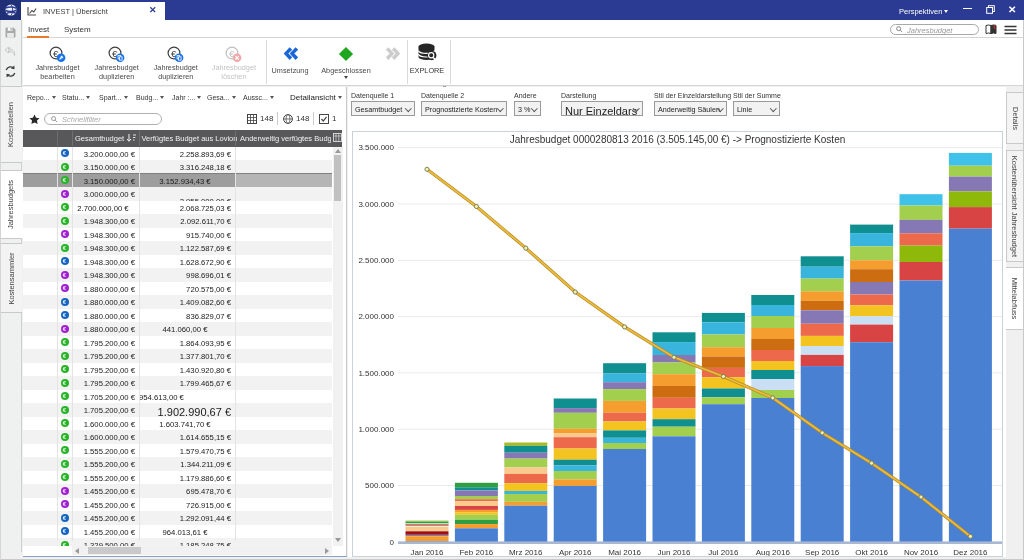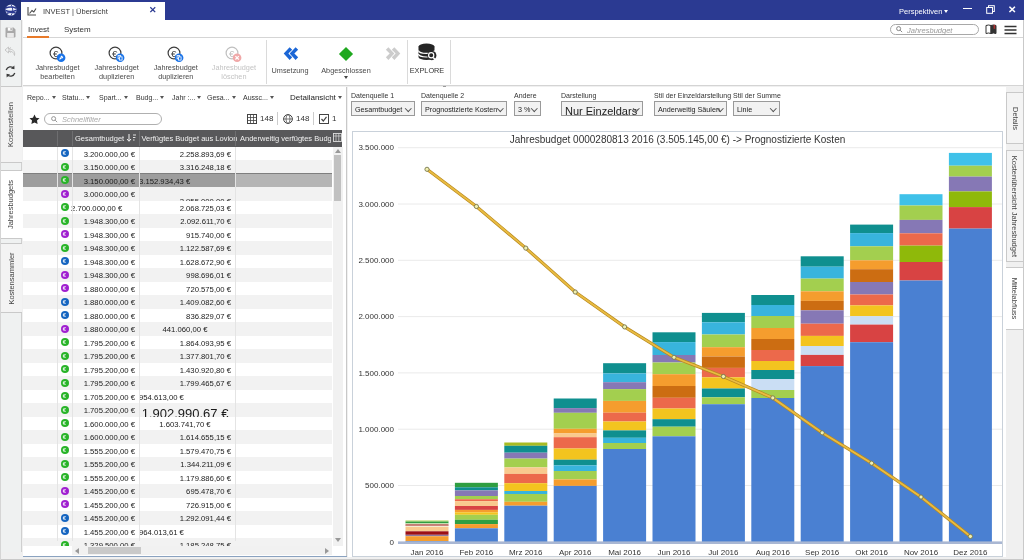--- a/index.html
+++ b/index.html
@@ -218,38 +218,38 @@
 <div class="a" style="left:139px;top:16.6px;width:92px;text-align:right;font-size:7.7px;color:#1a1a1a">3.316.248,18 €</div>
 <div class="a" style="left:23px;top:26.5px;width:309px;height:14.5px;background:#9d9d9d;border-top:1px solid #7f7f7f;border-bottom:1px solid #7f7f7f"></div>
 <div class="a" style="left:235px;top:27.0px;width:97px;height:13.5px;background:#b5b5b5"></div>
 <div class="a" style="left:60.5px;top:29.8px">
       <svg width="8" height="8" viewBox="0 0 8 8">
         <circle cx="4" cy="4" r="4" fill="#28b428"></circle>
         <text x="3.6" y="6.2" font-size="6.2" fill="#fff" text-anchor="middle" font-family="Liberation Sans">€</text>
       </svg>
     </div>
 <div class="a" style="left:71px;top:30.1px;width:64px;text-align:right;font-size:7.7px;color:#1a1a1a">3.150.000,00 €</div>
-<div class="a" style="left:139px;top:30.1px;width:92px;text-align:left;font-size:7.7px;color:#1a1a1a">3.152.934,43 €</div>
+<div class="a" style="left:139px;top:30.1px;width:92px;text-align:center;font-size:7.7px;color:#1a1a1a">3.152.934,43 €</div>
 <div class="a" style="left:23px;top:40.5px;width:309px;height:13.5px;background:#f2f2f2"></div>
 <div class="a" style="left:60.5px;top:43.3px">
       <svg width="8" height="8" viewBox="0 0 8 8">
         <circle cx="4" cy="4" r="4" fill="#a020d0"></circle>
         <text x="3.6" y="6.2" font-size="6.2" fill="#fff" text-anchor="middle" font-family="Liberation Sans">€</text>
       </svg>
     </div>
 <div class="a" style="left:71px;top:43.6px;width:64px;text-align:right;font-size:7.7px;color:#1a1a1a">3.000.000,00 €</div>
 <div class="a" style="left:139px;top:50px;width:92px;text-align:right;font-size:7.7px;color:#1a1a1a">2.955.000,00 €</div>
 <div class="a" style="left:23px;top:54.0px;width:309px;height:13.5px;background:#fff"></div>
 <div class="a" style="left:60.5px;top:56.8px">
       <svg width="8" height="8" viewBox="0 0 8 8">
         <circle cx="4" cy="4" r="4" fill="#28b428"></circle>
         <text x="3.6" y="6.2" font-size="6.2" fill="#fff" text-anchor="middle" font-family="Liberation Sans">€</text>
       </svg>
     </div>
-<div class="a" style="left:71px;top:57.1px;width:64px;text-align:left;font-size:7.7px;color:#1a1a1a">2.700.000,00 €</div>
+<div class="a" style="left:71px;top:57.1px;width:64px;text-align:center;font-size:7.7px;color:#1a1a1a">2.700.000,00 €</div>
 <div class="a" style="left:139px;top:57.1px;width:92px;text-align:right;font-size:7.7px;color:#1a1a1a">2.068.725,03 €</div>
 <div class="a" style="left:23px;top:67.5px;width:309px;height:13.5px;background:#f2f2f2"></div>
 <div class="a" style="left:60.5px;top:70.3px">
       <svg width="8" height="8" viewBox="0 0 8 8">
         <circle cx="4" cy="4" r="4" fill="#28b428"></circle>
         <text x="3.6" y="6.2" font-size="6.2" fill="#fff" text-anchor="middle" font-family="Liberation Sans">€</text>
       </svg>
     </div>
 <div class="a" style="left:71px;top:70.6px;width:64px;text-align:right;font-size:7.7px;color:#1a1a1a">1.948.300,00 €</div>
 <div class="a" style="left:139px;top:70.6px;width:92px;text-align:right;font-size:7.7px;color:#1a1a1a">2.092.611,70 €</div>
@@ -371,21 +371,21 @@
 <div class="a" style="left:71px;top:246.1px;width:64px;text-align:right;font-size:7.7px;color:#1a1a1a">1.705.200,00 €</div>
 <div class="a" style="left:139px;top:246.1px;width:92px;font-size:7.7px;color:#1a1a1a">954.613,00 €</div>
 <div class="a" style="left:23px;top:256.5px;width:309px;height:13.5px;background:#f2f2f2"></div>
 <div class="a" style="left:60.5px;top:259.3px">
       <svg width="8" height="8" viewBox="0 0 8 8">
         <circle cx="4" cy="4" r="4" fill="#28b428"></circle>
         <text x="3.6" y="6.2" font-size="6.2" fill="#fff" text-anchor="middle" font-family="Liberation Sans">€</text>
       </svg>
     </div>
 <div class="a" style="left:71px;top:259.6px;width:64px;text-align:right;font-size:7.7px;color:#1a1a1a">1.705.200,00 €</div>
-<div class="a" style="left:139px;top:259.6px;width:92px;text-align:center;font-size:13px;color:#1a1a1a">1.902.990,67 €</div>
+<div class="a" style="left:139px;top:259.6px;width:92px;text-align:right;font-size:11px;color:#1a1a1a">1.902.990,67 €</div>
 <div class="a" style="left:23px;top:270.0px;width:309px;height:13.5px;background:#fff"></div>
 <div class="a" style="left:60.5px;top:272.8px">
       <svg width="8" height="8" viewBox="0 0 8 8">
         <circle cx="4" cy="4" r="4" fill="#28b428"></circle>
         <text x="3.6" y="6.2" font-size="6.2" fill="#fff" text-anchor="middle" font-family="Liberation Sans">€</text>
       </svg>
     </div>
 <div class="a" style="left:71px;top:273.1px;width:64px;text-align:right;font-size:7.7px;color:#1a1a1a">1.600.000,00 €</div>
 <div class="a" style="left:139px;top:273.1px;width:92px;text-align:center;font-size:7.7px;color:#1a1a1a">1.603.741,70 €</div>
 <div class="a" style="left:23px;top:283.5px;width:309px;height:13.5px;background:#f2f2f2"></div>
@@ -452,21 +452,21 @@
 <div class="a" style="left:71px;top:367.6px;width:64px;text-align:right;font-size:7.7px;color:#1a1a1a">1.455.200,00 €</div>
 <div class="a" style="left:139px;top:367.6px;width:92px;text-align:right;font-size:7.7px;color:#1a1a1a">1.292.091,44 €</div>
 <div class="a" style="left:23px;top:378.0px;width:309px;height:13.5px;background:#fff"></div>
 <div class="a" style="left:60.5px;top:380.8px">
       <svg width="8" height="8" viewBox="0 0 8 8">
         <circle cx="4" cy="4" r="4" fill="#1565c0"></circle>
         <text x="3.6" y="6.2" font-size="6.2" fill="#fff" text-anchor="middle" font-family="Liberation Sans">€</text>
       </svg>
     </div>
 <div class="a" style="left:71px;top:381.1px;width:64px;text-align:right;font-size:7.7px;color:#1a1a1a">1.455.200,00 €</div>
-<div class="a" style="left:139px;top:381.1px;width:92px;text-align:left;font-size:7.7px;color:#1a1a1a">964.013,61 €</div>
+<div class="a" style="left:139px;top:381.1px;width:92px;text-align:center;font-size:7.7px;color:#1a1a1a">964.013,61 €</div>
 <div class="a" style="left:23px;top:391.5px;width:309px;height:13.5px;background:#f2f2f2"></div>
 <div class="a" style="left:60.5px;top:394.3px">
       <svg width="8" height="8" viewBox="0 0 8 8">
         <circle cx="4" cy="4" r="4" fill="#28b428"></circle>
         <text x="3.6" y="6.2" font-size="6.2" fill="#fff" text-anchor="middle" font-family="Liberation Sans">€</text>
       </svg>
     </div>
 <div class="a" style="left:71px;top:394.6px;width:64px;text-align:right;font-size:7.7px;color:#1a1a1a">1.329.500,00 €</div>
 <div class="a" style="left:139px;top:394.6px;width:92px;text-align:right;font-size:7.7px;color:#1a1a1a">1.185.248,75 €</div>
 </div>

